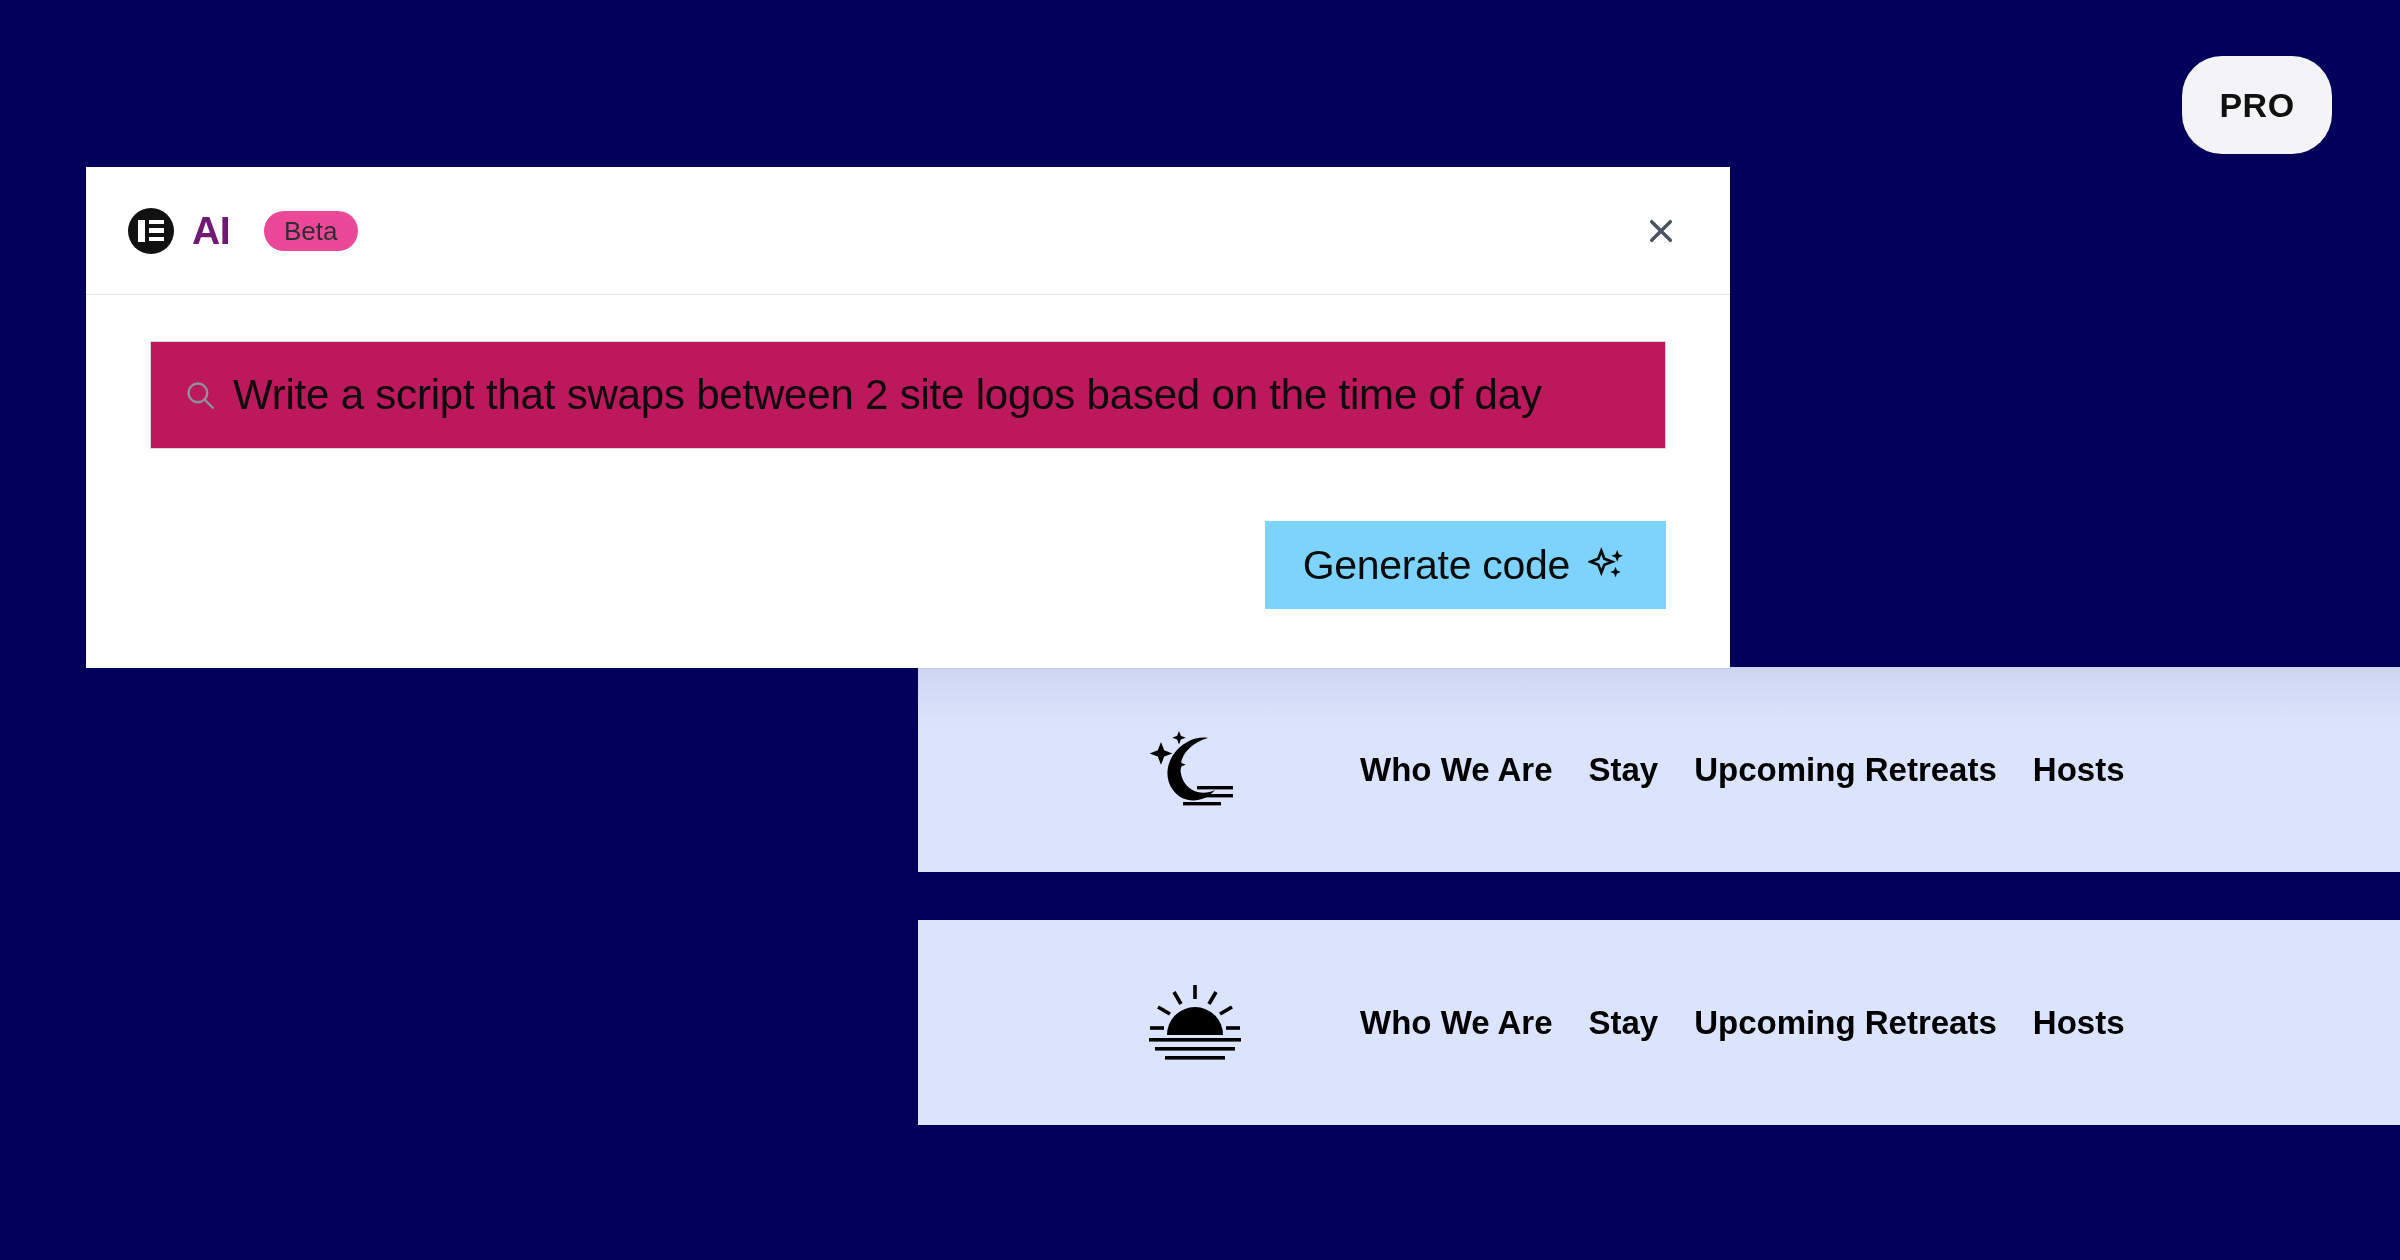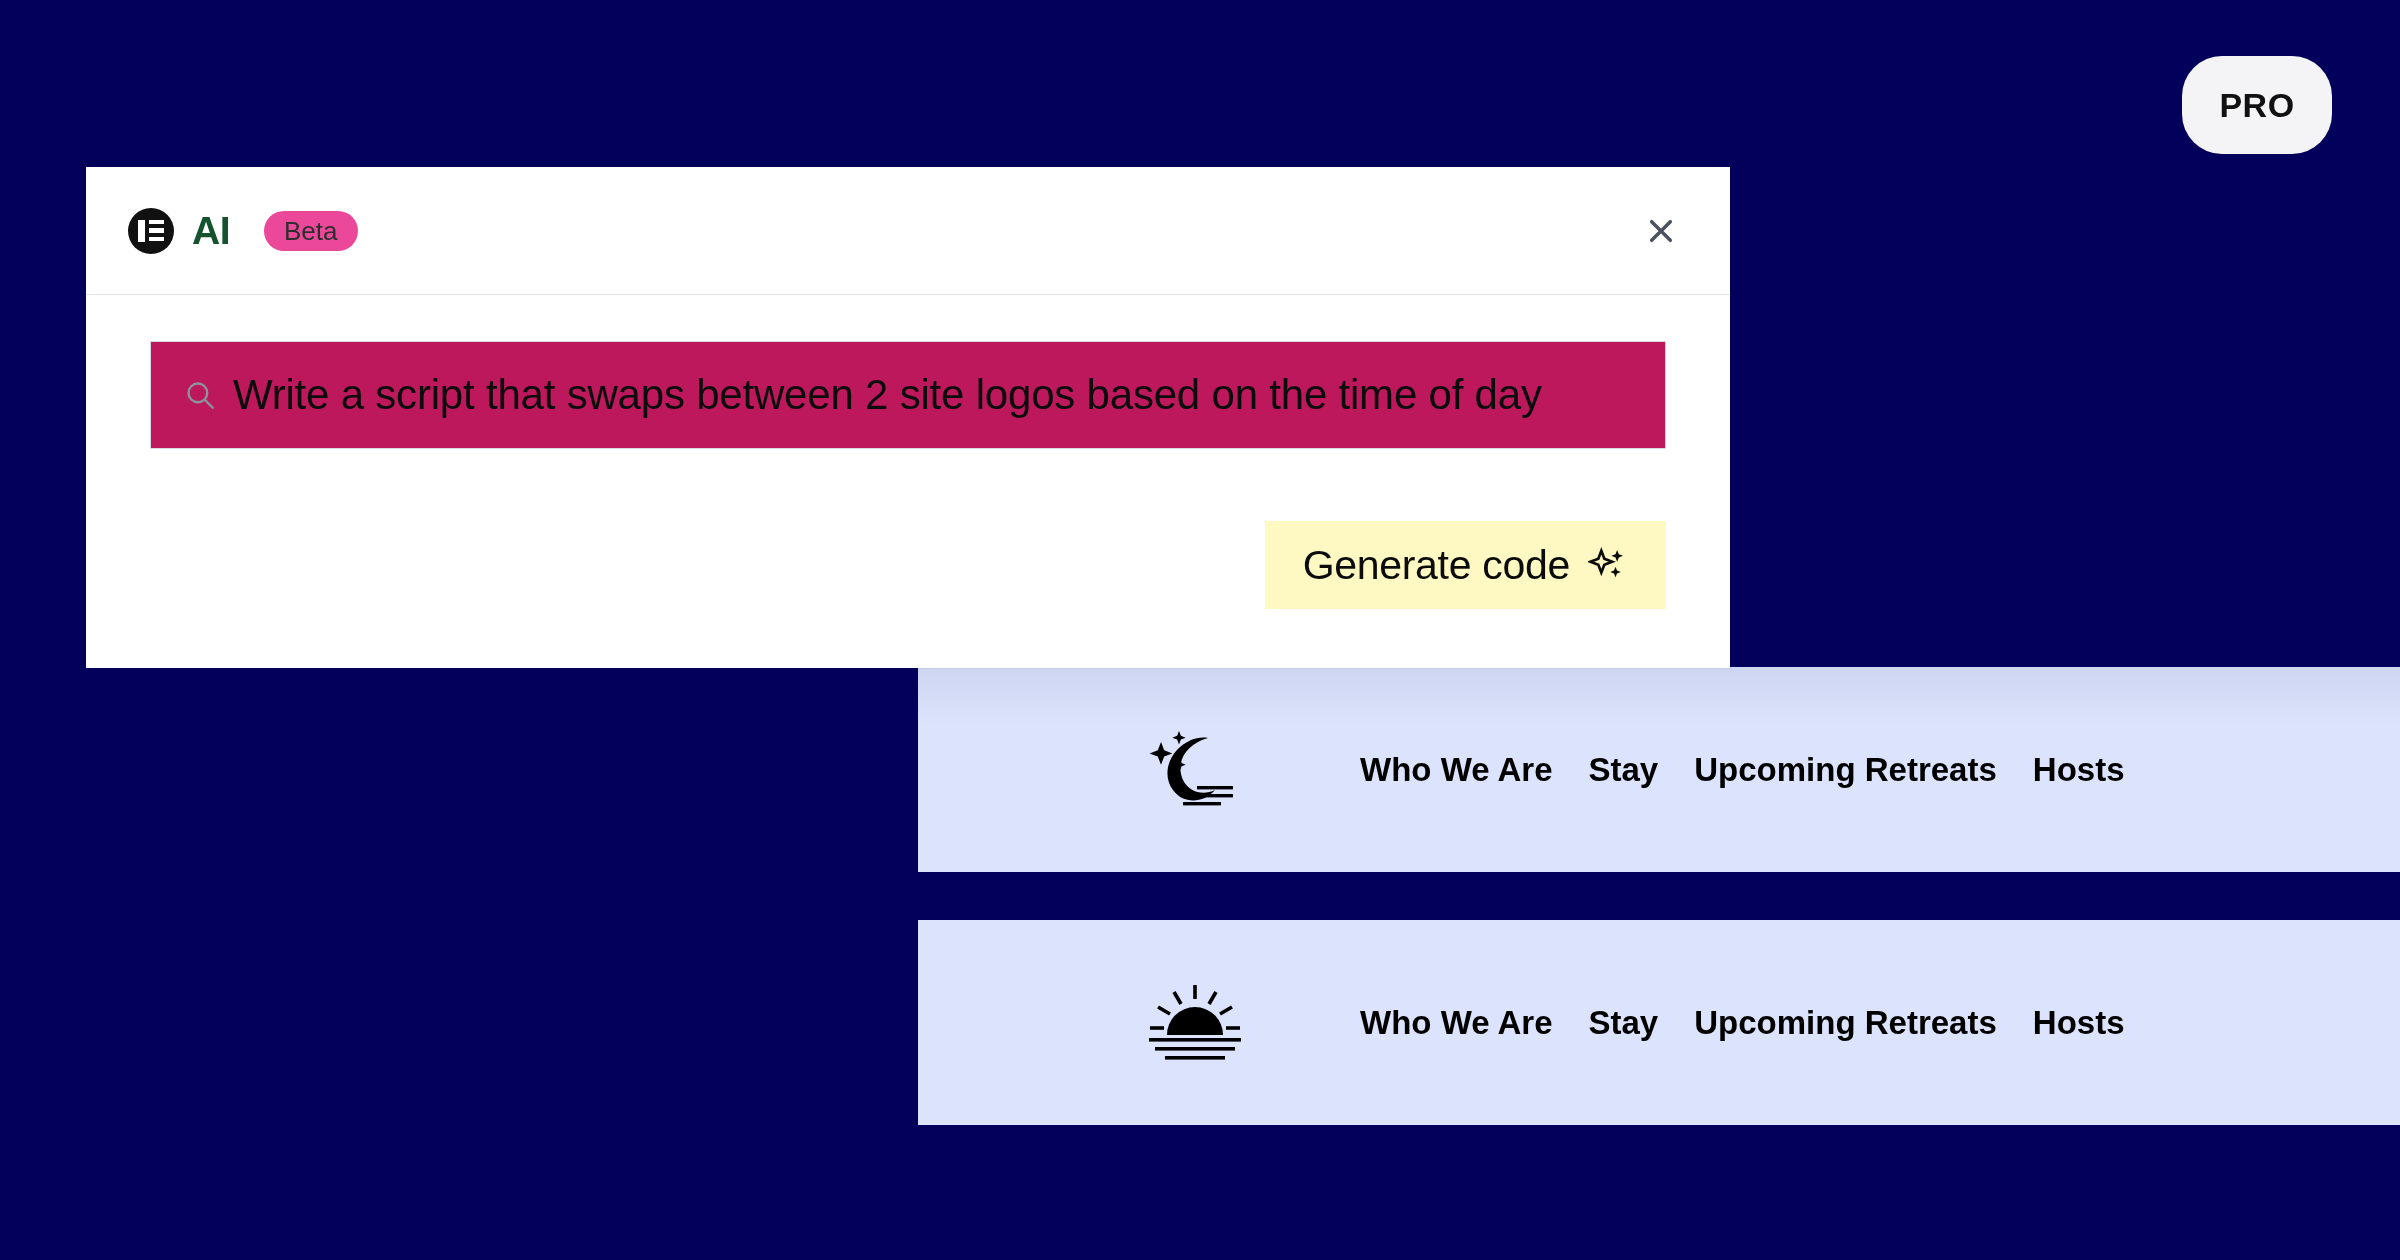--- a/index.html
+++ b/index.html
@@ -130,21 +130,21 @@
   }
   .brand-mark .bars-h i {
     display: block;
     width: 15px;
     height: 4.6px;
     background: #ffffff;
   }
   .brand-name {
     font-size: 39px;
     font-weight: 700;
-    color: #14532d;
+    color: #701a75;
     letter-spacing: -0.5px;
   }
   .beta-pill {
     margin-left: 16px;
     background: #ec4899;
     color: #2e2e2e;
     border-radius: 22px;
     padding: 7px 20px;
     font-size: 26px;
     line-height: 1;
@@ -191,21 +191,21 @@
     white-space: nowrap;
     overflow: hidden;
     letter-spacing: -0.2px;
   }
   .panel-actions {
     margin-top: 72px;
     display: flex;
     justify-content: flex-end;
   }
   .generate-btn {
-    background: #fef9c3;
+    background: #7dd3fc;
     border: none;
     height: 88px;
     padding: 0 38px;
     display: flex;
     align-items: center;
     gap: 18px;
     cursor: pointer;
     font-family: inherit;
   }
   .generate-btn .label {

